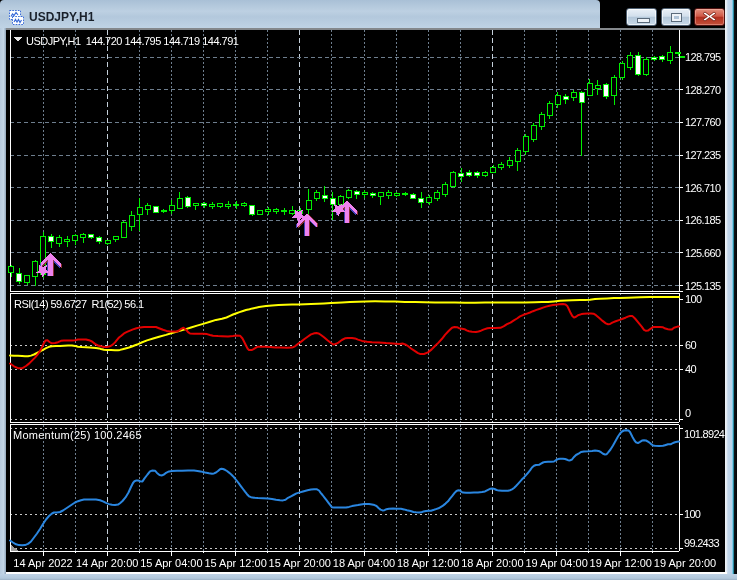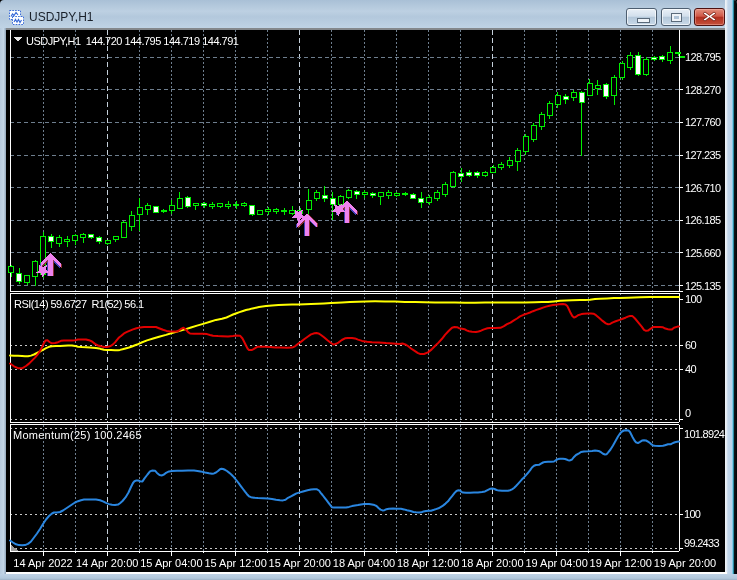--- a/index.html
+++ b/index.html
@@ -1,19 +1,19 @@
 <!DOCTYPE html>
 <html><head><meta charset="utf-8">
 <style>
   html,body{margin:0;padding:0;}
   body{width:737px;height:580px;position:relative;overflow:hidden;background:#000;
        font-family:"Liberation Sans",sans-serif;}
-  .titlebar{position:absolute;left:0;top:0;width:737px;height:28px;
+  .titlebar{position:absolute;left:0;top:0;width:600px;height:28px;
      background:linear-gradient(#a9c0d6 0%,#bdd0e2 40%,#b3c8dc 60%,#bfd3e5 100%);
-     border-radius:4px 4px 0 0;}
+     border-radius:4px 4px 0 0;font-weight:bold;}
   .ticon{position:absolute;left:9px;top:10px;}
   .ttext{position:absolute;left:29px;top:10px;font-size:12px;color:#19202a;}
   .clienttop{position:absolute;left:6px;top:28px;width:719px;height:2px;background:#84888c;}
   .bleft{position:absolute;left:0;top:28px;width:6px;height:552px;
      background:linear-gradient(90deg,#b6cade,#c3d6e7 60%,#8fa4b8);}
   .bright{position:absolute;left:725px;top:0;width:12px;height:580px;border-top-right-radius:4px;
      background:linear-gradient(90deg,#f0f4f8 0%,#e4ecf4 12%,#c2d6ea 25%,#bad1e8 55%,#9fc8e8 60%,#38c8e6 68%,#101418 76%,#020204 100%);}
   .bwhite{position:absolute;left:6px;top:571.5px;width:721px;height:2px;background:#fdfdfd;}
   .bbottom{position:absolute;left:0;top:573.5px;width:737px;height:6.5px;
      background:linear-gradient(#bed2e5,#b2c8dc 70%,#9db2c6);}

